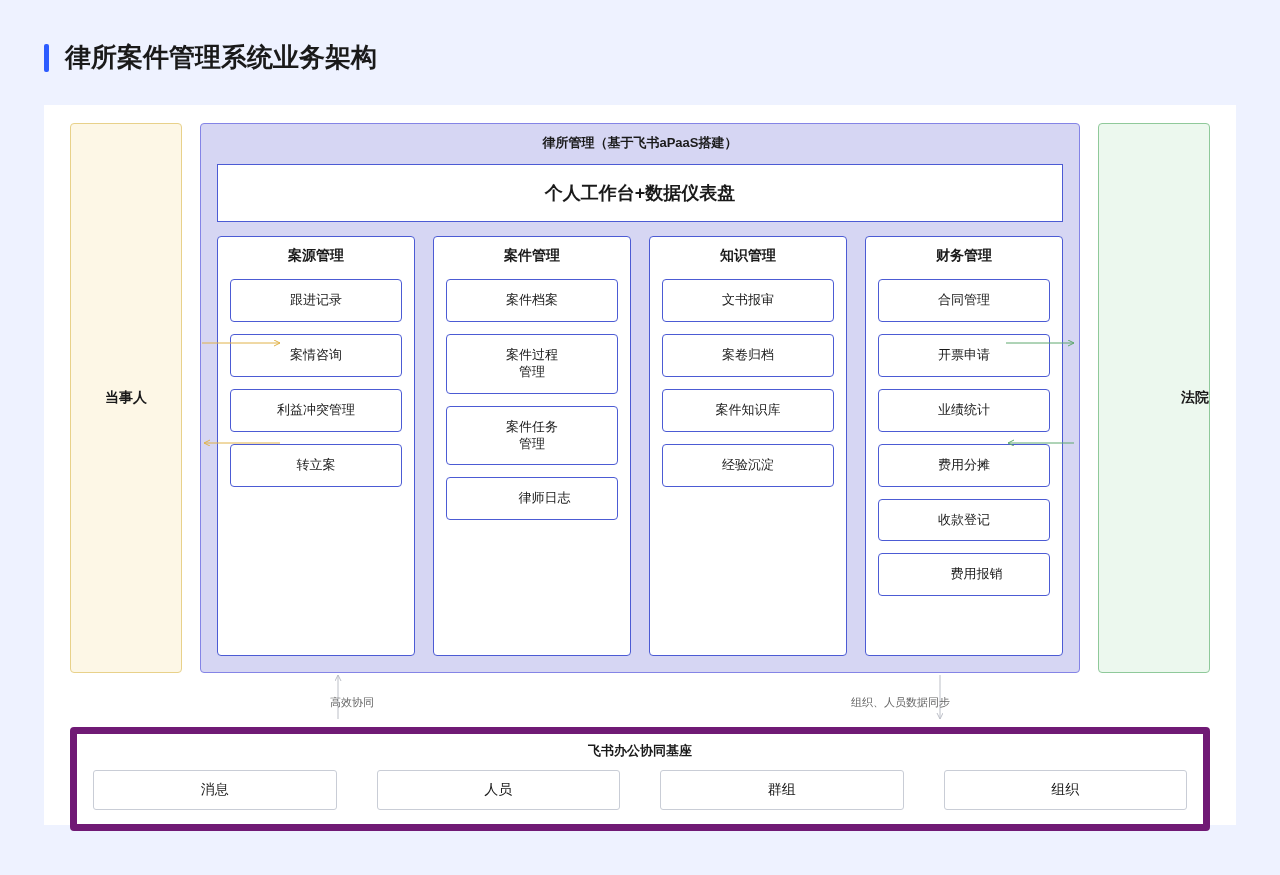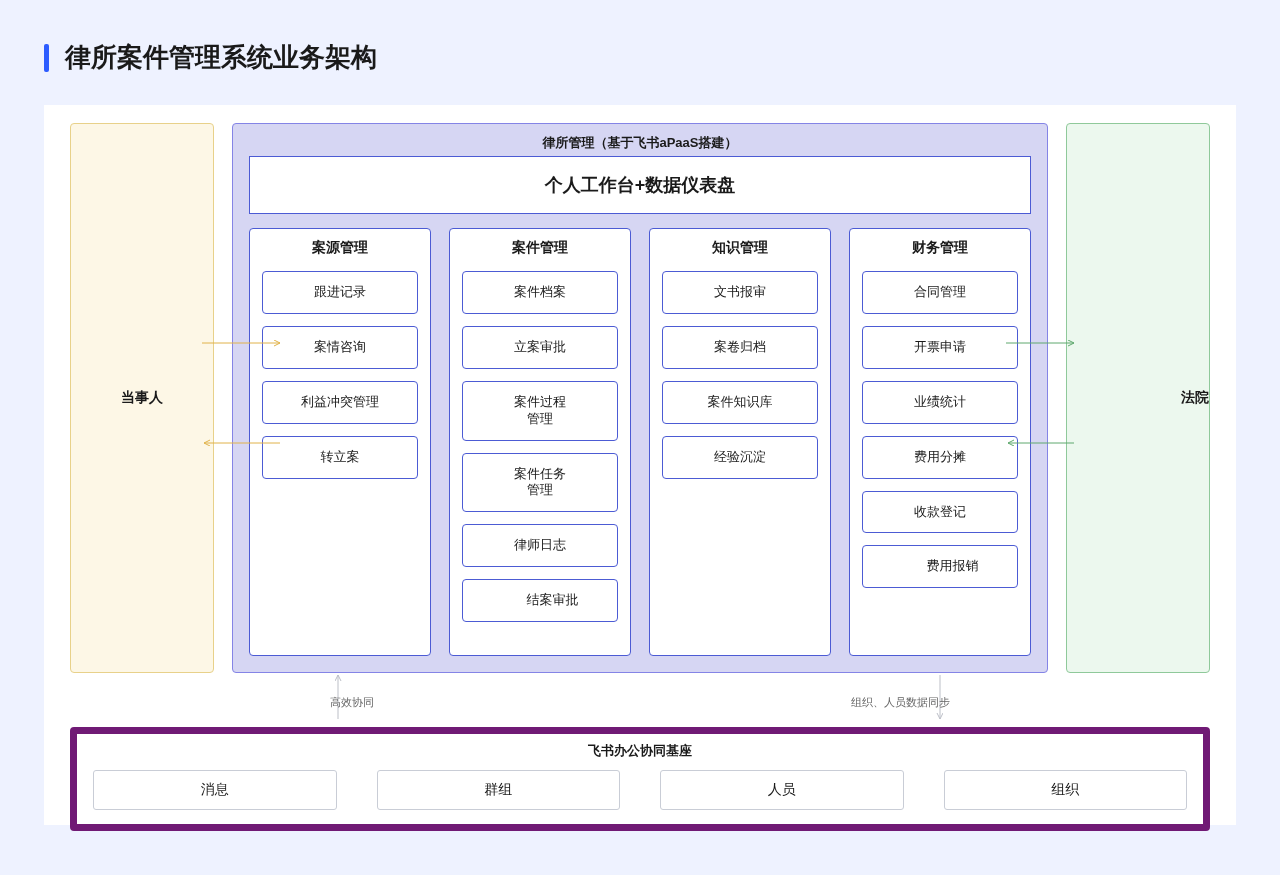--- a/index.html
+++ b/index.html
@@ -16,38 +16,38 @@
   h1 { font-size: 26px; font-weight: 700; }
   .canvas {
     background: #fff;
     width: 100%;
     height: 720px;
     padding: 18px 26px 16px 26px;
     position: relative;
   }
   .top-row { display: flex; gap: 18px; align-items: stretch; height: 550px; position: relative; }
   .side-box {
-    width: 144px;
+    width: 112px;
     border: 1px solid;
     border-radius: 4px;
     display: flex; align-items: center; justify-content: center;
     font-size: 14px; font-weight: 700;
     position: relative;
   }
   .side-left  { background: #fdf7e6; border-color: #e8d18a; }
   .side-right { background: #ecf8ee; border-color: #8fc99a; justify-content: flex-end; }
   .center-layer {
     flex: 1;
     background: #d6d6f3;
     border: 1px solid #8484e6;
     border-radius: 4px;
     padding: 10px 16px 16px 16px;
     display: flex; flex-direction: column;
   }
-  .center-title { text-align: center; font-size: 13px; font-weight: 700; margin-bottom: 4px; }
+  .center-title { text-align: center; font-size: 13px; font-weight: 700; margin-bottom: 12px; }
   .dash-box {
     background: #fff;
     border: 1.5px solid #4c5bd4;
     border-radius: 0;
     text-align: center;
     font-size: 18px; font-weight: 700;
     padding: 16px 0;
     margin-bottom: 14px;
   }
   .cols { display: flex; gap: 18px; flex: 1; }
@@ -121,27 +121,25 @@
           <div class="col-title">案源管理</div>
           <div class="cell">跟进记录</div>
           <div class="cell">案情咨询</div>
           <div class="cell">利益冲突管理</div>
           <div class="cell">转立案</div>
           <div class="spacer"></div>
         </div>
         <div class="col">
           <div class="col-title">案件管理</div>
           <div class="cell">案件档案</div>
-          <div class="cell">立案审批</div>
           <div class="cell" style="white-space:pre-line">案件过程
 管理</div>
           <div class="cell" style="white-space:pre-line">案件任务
 管理</div>
           <div class="cell">律师日志</div>
-          <div class="cell">结案审批</div>
         </div>
         <div class="col">
           <div class="col-title">知识管理</div>
           <div class="cell">文书报审</div>
           <div class="cell">案卷归档</div>
           <div class="cell">案件知识库</div>
           <div class="cell">经验沉淀</div>
           <div class="spacer"></div>
         </div>
         <div class="col">
@@ -191,18 +189,18 @@
     <div class="bottom-labels" style="position:absolute;top:12px;left:0;right:0;">
       <span>高效协同</span>
       <span>组织、人员数据同步</span>
     </div>
   </div>
 
   <div class="base">
     <div class="base-title">飞书办公协同基座</div>
     <div class="base-row">
       <div class="base-cell">消息</div>
+      <div class="base-cell">人员</div>
       <div class="base-cell">群组</div>
-      <div class="base-cell">人员</div>
       <div class="base-cell">组织</div>
     </div>
   </div>
 </div>
 
 </body></html>

